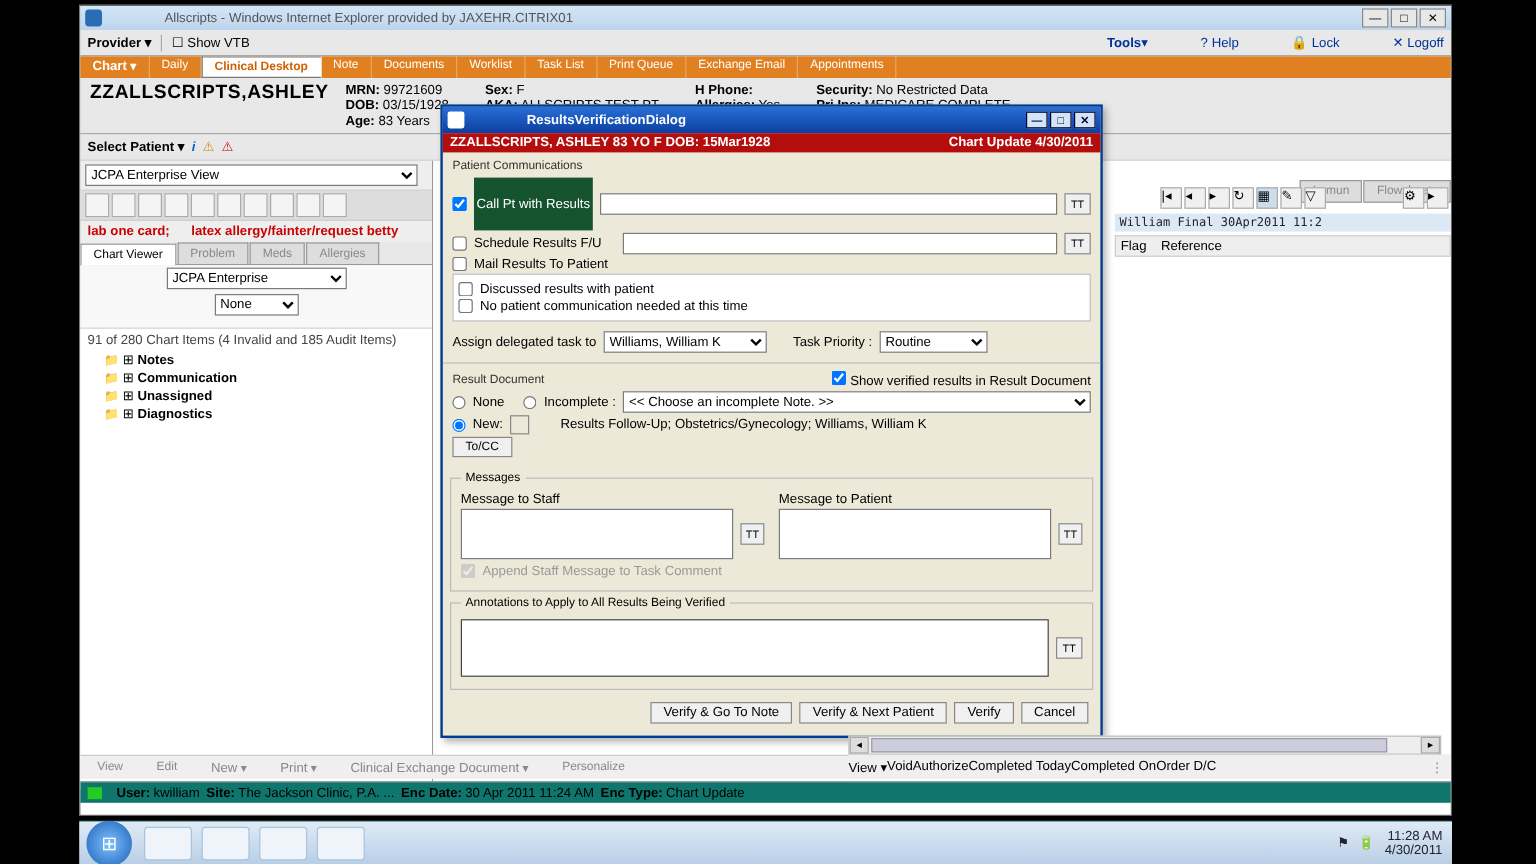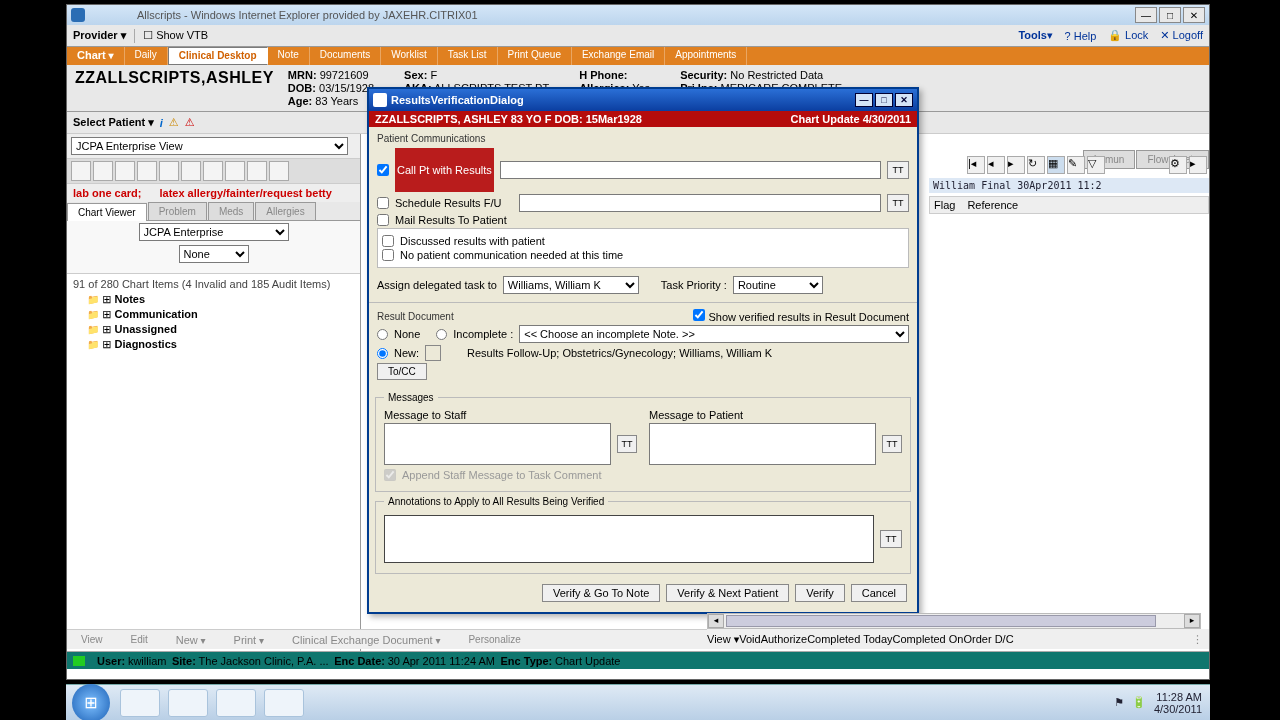--- a/index.html
+++ b/index.html
@@ -6,21 +6,21 @@
 body { background: #000; width: 1280px; height: 720px; position: relative; overflow: hidden; }
 .desktop { position: absolute; left: 66px; top: 4px; width: 1144px; height: 676px; background: #fff; border: 1px solid #666; }
 .titlebar { height: 20px; background: linear-gradient(#d4e6f7,#bcd5ed); display:flex; align-items:center; padding:0 4px;gap:48px; }
 .titlebar .ie-icon { width:14px; height:14px; background:#2a6db4; border-radius:3px; margin-right:4px; }
 .titlebar .title { color:#555; flex:1; }
 .win-btns { display:flex; gap:2px; }
 .win-btn { width:22px; height:16px; background:#e8e8e8; border:1px solid #888; display:flex; align-items:center; justify-content:center; font-size:10px; cursor:pointer; }
 .topbar { height:22px; background:#e8e8e8; border-bottom:1px solid #999; display:flex; align-items:center; padding:0 6px; gap:8px; }
 .topbar .provider { font-weight:bold; }
 .topbar .right { margin-left:auto; display:flex; gap:12px; align-items:center; }
-.topbar .link { color:#003399; cursor:pointer; }
+.topbar .link { color:#003399; cursor:pointer;margin-left:32px; }
 .orange-tabs { height:18px; background:#e08020; display:flex; align-items:stretch; }
 .orange-tabs .tab { padding:2px 10px; color:#fff; cursor:pointer; border-right:1px solid rgba(255,255,255,.3); font-size:10px; }
 .orange-tabs .tab.sel { background:#fff; color:#d06000; font-weight:bold; }
 .pt-header { background:#e8e8e8; padding:4px 8px; display:flex; gap:14px; border-bottom:1px solid #999; }
 .pt-name { font-size:16px; font-weight:bold; letter-spacing:.5px; }
 .pt-grid { display:flex; gap:30px; font-size:10px; }
 .pt-col { display:flex; flex-direction:column; gap:1px; }
 .pt-col span b { font-weight:bold; }
 .selbar { height:22px; background:#e8e8e8; border-bottom:1px solid #ccc; display:flex; align-items:center; padding:0 6px; gap:6px; }
 .warn { color:#cc8800; }
@@ -43,21 +43,21 @@
 .tree .folder::before { content:"📁 "; font-size:10px; }
 .right-pane { flex:1; background:#fff; position:relative; }
 .right-tabs { position:absolute; top:16px; right:0; display:flex; gap:1px; }
 .right-tabs .rt { padding:3px 10px; border:1px solid #999; background:#ddd; color:#888; font-size:10px; }
 .right-tools { position:absolute; top:20px; right:0; display:flex; gap:2px; padding:2px; }
 .right-tools .rt-btn { width:18px; height:18px; border:1px solid #aaa; background:#f0f0f0; }
 .result-row { position:absolute; top:44px; right:0; width:280px; background:#dde8f5; padding:2px 4px; font-family:monospace; font-size:10px; color:#223; }
 .result-hdr { position:absolute; top:62px; right:0; width:280px; background:#eee; padding:2px 4px; font-family:monospace; font-size:10px; display:flex; gap:12px; border:1px solid #ccc; }
 
 .dialog { position:absolute; left:300px; top:82px; width:552px; background:#ece9d8; border:2px solid #003c8f; box-shadow:3px 3px 6px rgba(0,0,0,.3); }
-.dlg-title { height:22px; background:linear-gradient(#2a6fd6,#0b3ea0); color:#fff; display:flex; align-items:center; padding:0 4px; font-weight:bold; font-size:11px; }
+.dlg-title { height:22px; background:linear-gradient(#2a6fd6,#0b3ea0); color:#fff; display:flex; align-items:center; padding:0 4px; font-weight:bold; font-size:11px;gap:48px; }
 .dlg-title .t-icon { width:14px; height:14px; background:#fff; margin-right:4px; border-radius:2px; }
 .dlg-title .dbtns { margin-left:auto; display:flex; gap:2px; }
 .dlg-title .db { width:18px; height:14px; background:#d4e4f7; border:1px solid #003; display:flex; align-items:center; justify-content:center; font-size:9px; color:#003; cursor:pointer; }
 .red-band { background:#b50c0c; color:#fff; font-weight:bold; padding:2px 6px; display:flex; font-size:11px; }
 .red-band .ru { margin-left:auto; }
 .section { padding:4px 8px 6px; }
 .sec-title { font-size:10px; color:#333; margin:2px 0 4px; }
 .row { display:flex; align-items:center; gap:6px; margin:2px 0; }
 .chk { width:12px; height:12px; }
 .txt { height:18px; border:1px solid #7a7a7a; flex:1; background:#fff; }
@@ -245,21 +245,21 @@
     </div>
     <div class="red-band">
       <span>ZZALLSCRIPTS, ASHLEY  83 YO  F DOB: 15Mar1928</span>
       <span class="ru">Chart Update  4/30/2011</span>
     </div>
 
     <div class="section">
       <div class="sec-title">Patient Communications</div>
       <div class="row">
         <input type="checkbox" class="chk" checked="" style="">
-        <span style="background:#b91c1c;color:#fff;padding:16px 2px">Call Pt with Results</span>
+        <span style="background:#14532d;color:#fff;padding:16px 2px">Call Pt with Results</span>
         <input class="txt" style="">
         <div class="tt-btn">TT</div>
       </div>
       <div class="row">
         <input type="checkbox" class="chk" style="">
         <span style="width:118px">Schedule Results F/U</span>
         <input class="txt" style="">
         <div class="tt-btn">TT</div>
       </div>
       <div class="row">

